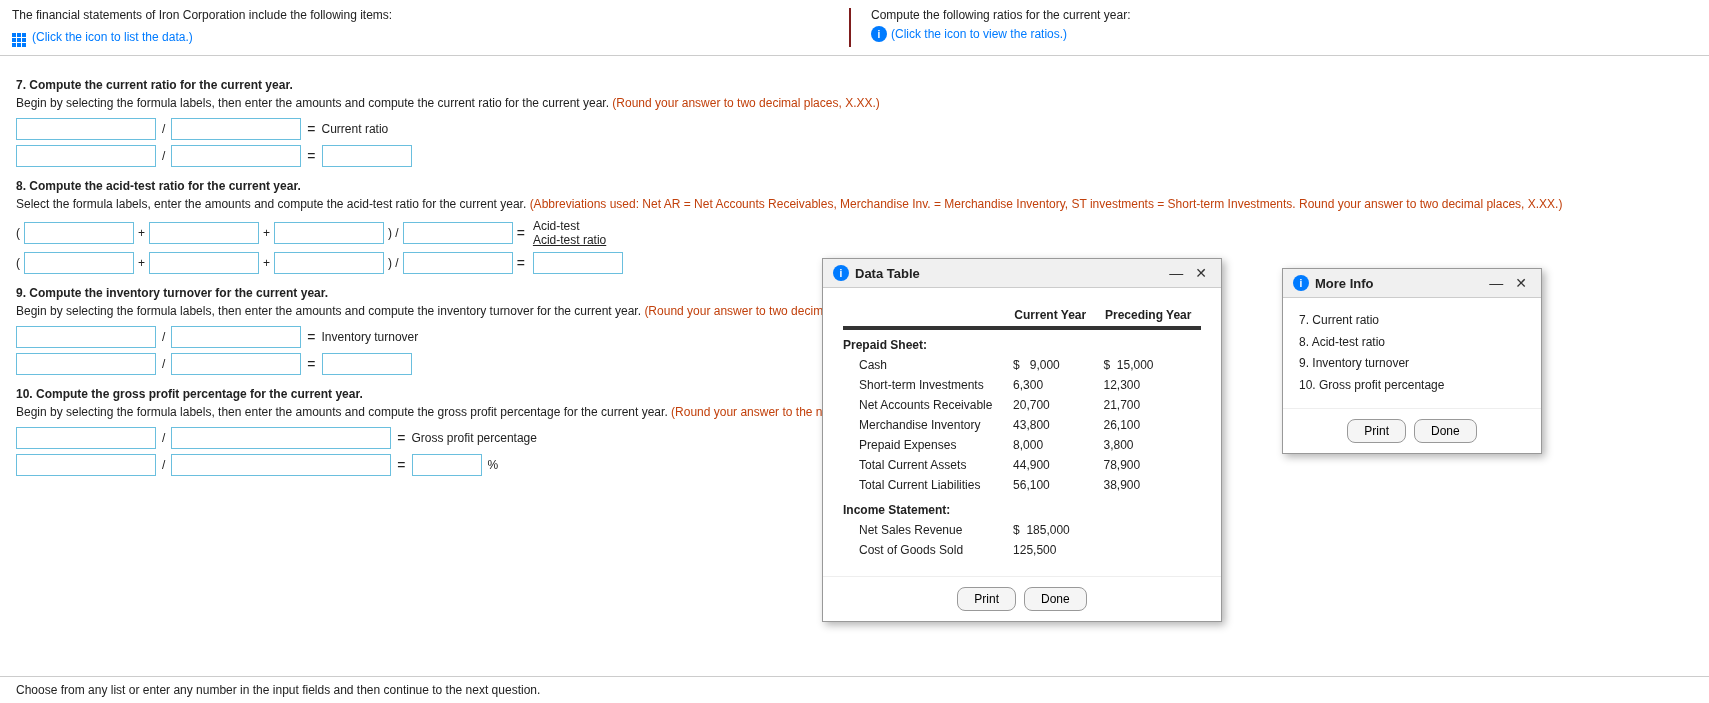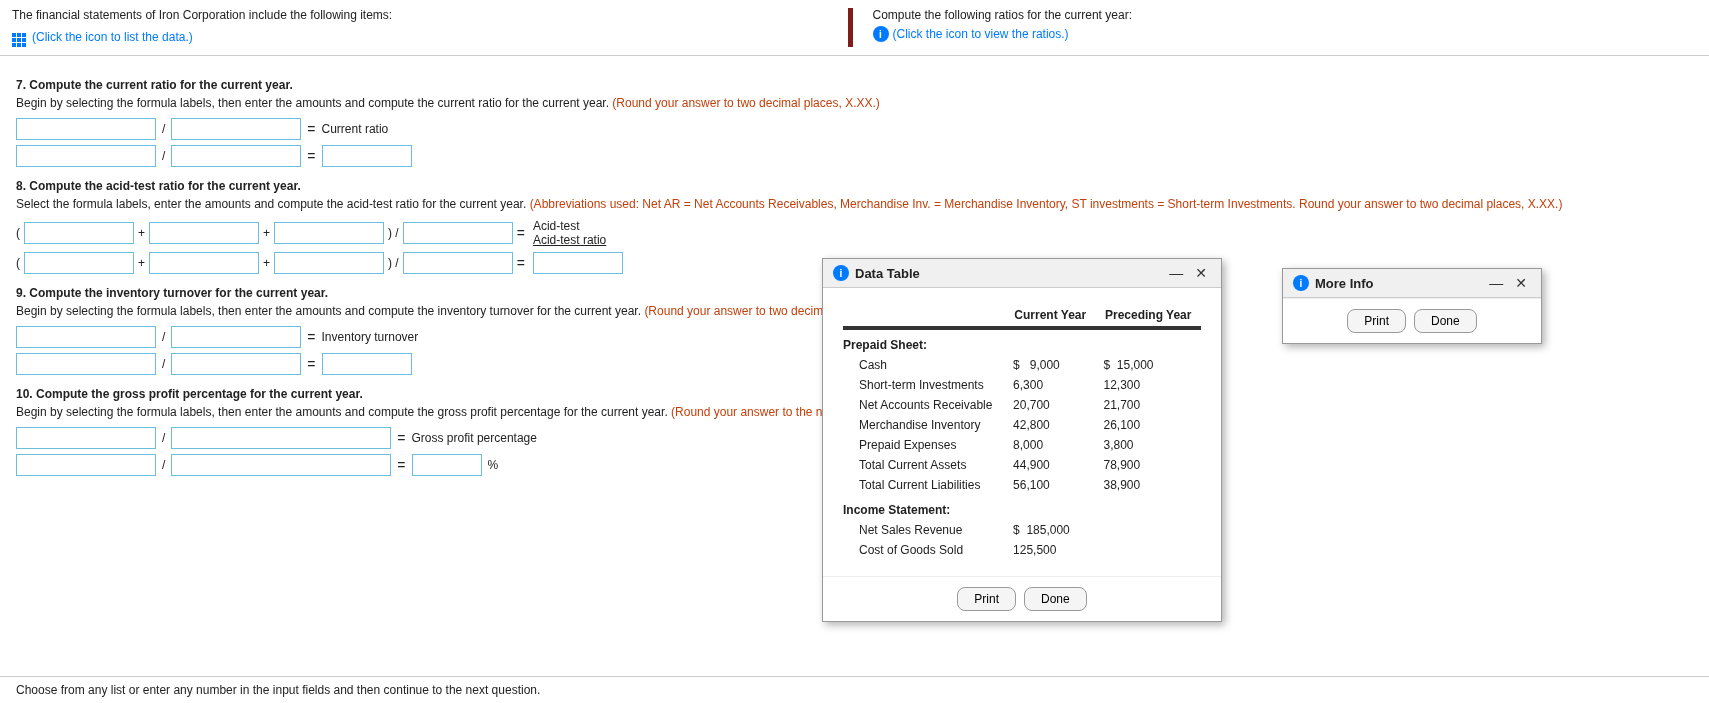--- a/index.html
+++ b/index.html
@@ -4,21 +4,21 @@
   <style>
     * { box-sizing: border-box; margin: 0; padding: 0; }
     body { font-family: Arial, sans-serif; font-size: 12px; background: #fff; color: #222; }
     
     .header-section {
       display: flex;
       border-bottom: 1px solid #ccc;
       padding: 8px 12px;
     }
     .header-left { flex: 1; }
-    .header-right { flex: 1; border-left: 5px solid #7f1d1d; padding-left: 20px; margin-left: 11px; }
+    .header-right { flex: 1; border-left: 2px solid #7f1d1d; padding-left: 20px; margin-left: 11px; }
     .header-text { font-size: 12px; margin-bottom: 4px; }
     .icon-link { color: #007bff; cursor: pointer; display: flex; align-items: center; gap: 4px; font-size: 12px; }
     .icon-blue { 
       width: 16px; height: 16px; background: #007bff; border-radius: 50%; 
       display: inline-flex; align-items: center; justify-content: center; 
       color: white; font-size: 10px; font-weight: bold; flex-shrink: 0;
     }
     .icon-grid {
       display: inline-grid; grid-template-columns: repeat(3, 4px); gap: 1px;
       margin-right: 2px;
@@ -343,21 +343,21 @@
             <td class="dollar-col">6,300</td>
             <td class="dollar-col">12,300</td>
           </tr>
           <tr>
             <td class="label-col">Net Accounts Receivable</td>
             <td class="dollar-col">20,700</td>
             <td class="dollar-col">21,700</td>
           </tr>
           <tr>
             <td class="label-col">Merchandise Inventory</td>
-            <td class="dollar-col">42,800</td>
+            <td class="dollar-col">43,800</td>
             <td class="dollar-col">26,100</td>
           </tr>
           <tr>
             <td class="label-col">Prepaid Expenses</td>
             <td class="dollar-col">8,000</td>
             <td class="dollar-col">3,800</td>
           </tr>
           <tr>
             <td class="label-col">Total Current Assets</td>
             <td class="dollar-col">44,900</td>
@@ -394,20 +394,28 @@
     <div class="modal-header">
       <div class="modal-title-row">
         <span class="icon-blue">i</span>
         <span>More Info</span>
       </div>
       <div class="modal-controls">
         <button class="modal-btn">—</button>
         <button class="modal-btn">✕</button>
       </div>
     </div>
+    <div class="modal-body" style="padding: 12px 16px;">
+      <ul class="more-info-list">
+        <li>7.  Current ratio</li>
+        <li>8.  Acid-test ratio</li>
+        <li>9.  Inventory turnover</li>
+        <li>10. Gross profit percentage</li>
+      </ul>
+    </div>
     <div class="modal-footer">
       <button class="btn">Print</button>
       <button class="btn">Done</button>
     </div>
   </div>
 
 </div>
 
 <div class="bottom-note">Choose from any list or enter any number in the input fields and then continue to the next question.</div>
 

